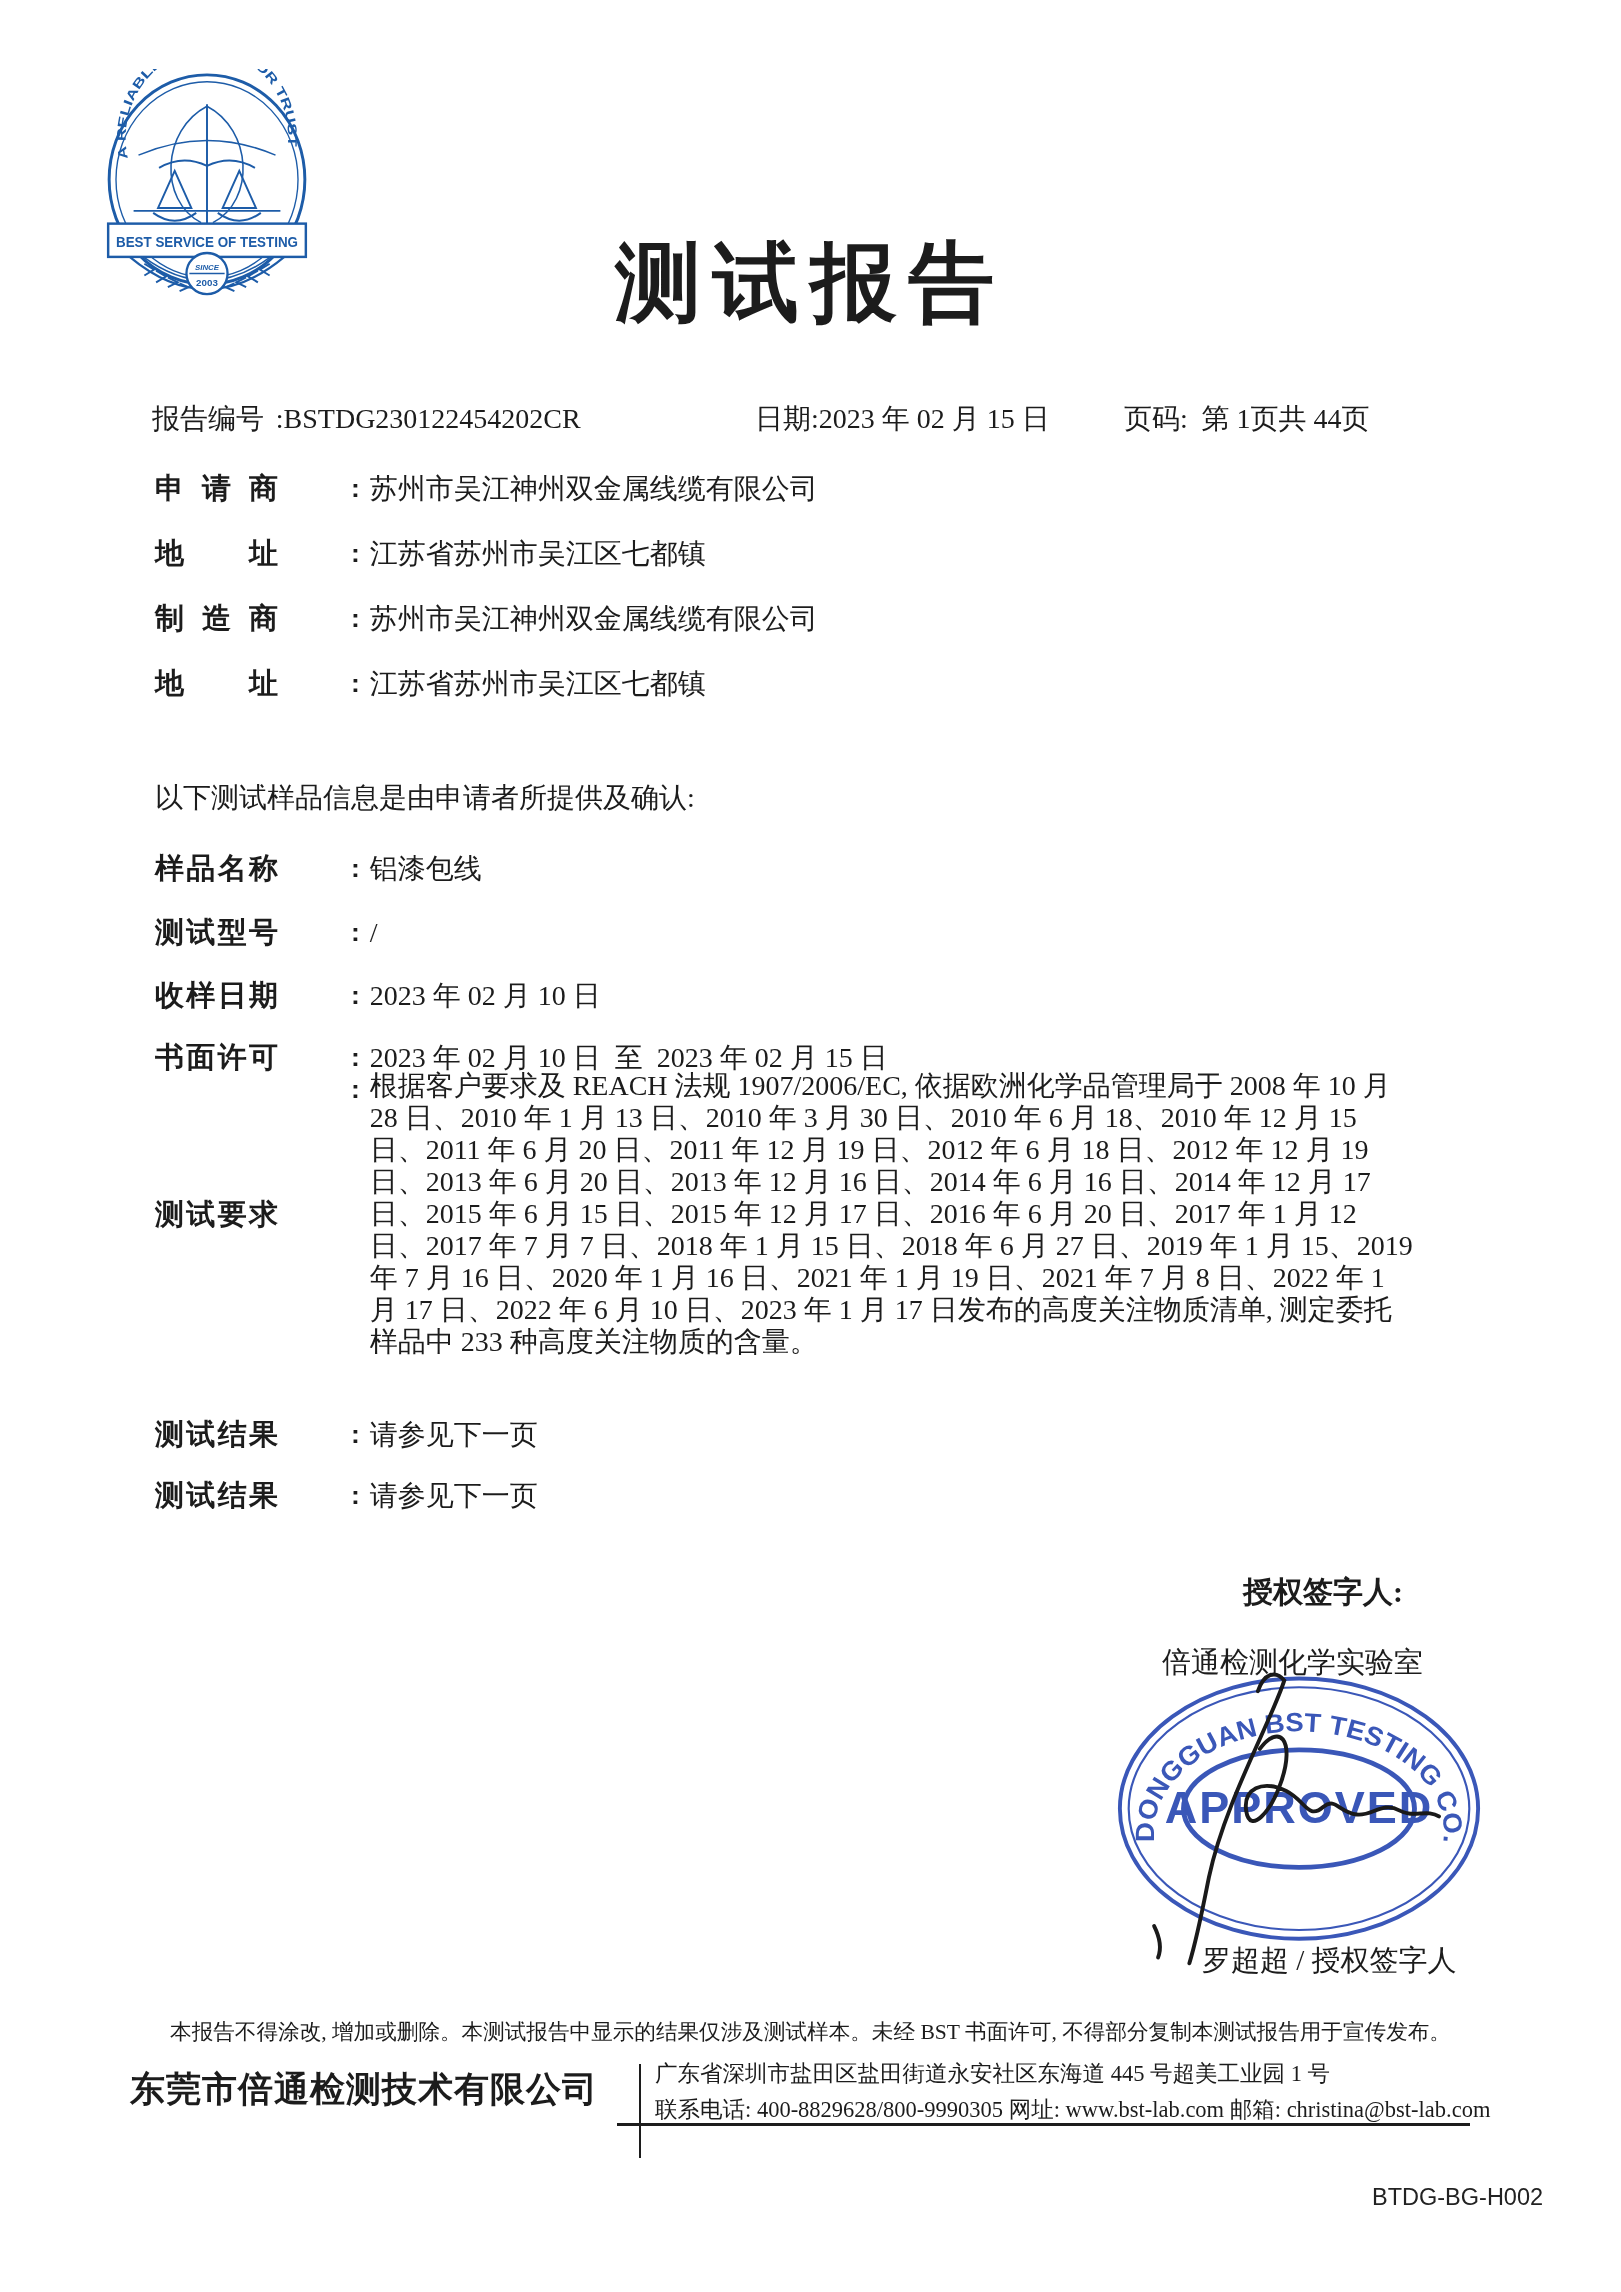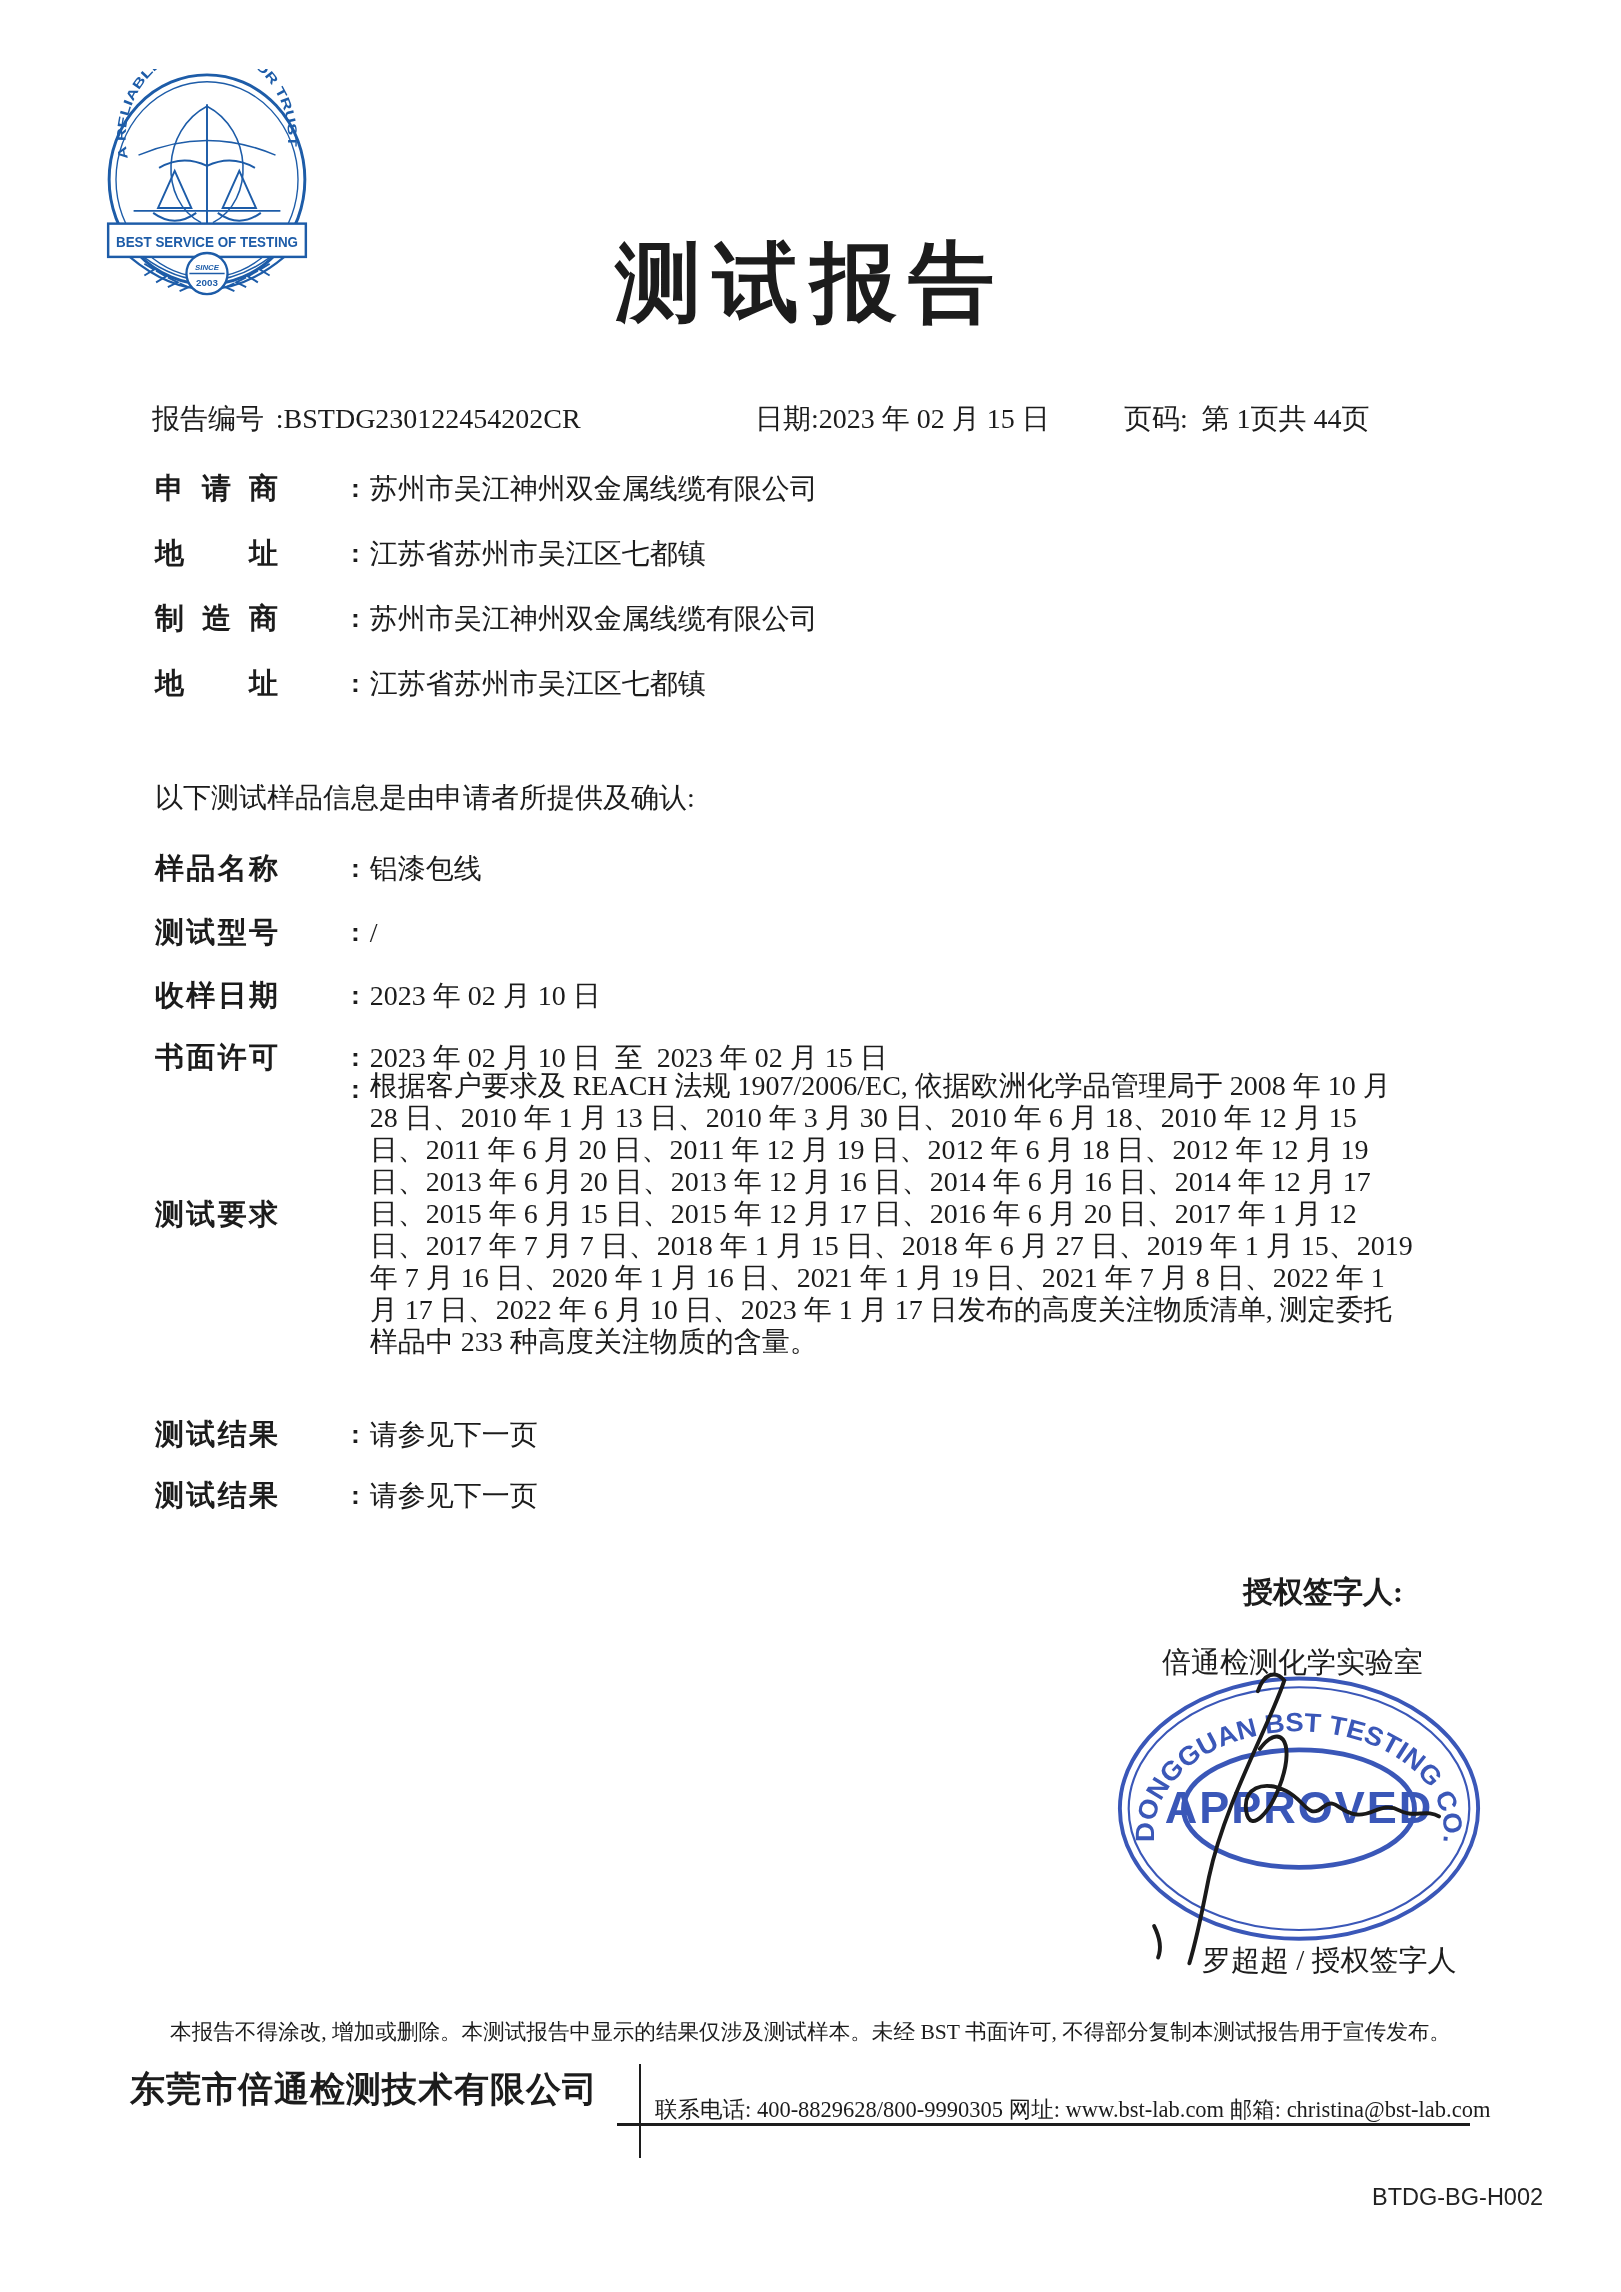--- a/index.html
+++ b/index.html
@@ -189,18 +189,19 @@
       <path d="M160 97 C180 70 196 88 182 130 C172 160 150 186 146 160 C143 138 162 128 187 140 C207 150 209 170 225 156 C237 146 241 162 259 164 C275 166 285 150 303 160 C317 168 331 158 343 166"></path>
       <path d="M52 278 C58 290 60 300 56 310"></path>
     </g>
   </svg>
 
   <div class="abs sig-name">罗超超 / 授权签字人</div>
 
   <div class="abs foot-company">东莞市倍通检测技术有限公司</div>
   <div class="abs disclaimer">本报告不得涂改, 增加或删除。本测试报告中显示的结果仅涉及测试样本。未经 BST 书面许可, 不得部分复制本测试报告用于宣传发布。</div>
   <div class="abs foot-vdiv"></div>
+  <div class="abs foot-line1">广东省深圳市盐田区盐田街道永安社区东海道 445 号超美工业园 1 号</div>
   <div class="abs foot-line2">联系电话: 400-8829628/800-9990305 网址: www.bst-lab.com 邮箱: christina@bst-lab.com</div>
   <div class="abs foot-hline"></div>
   <div class="abs form-code">BTDG-BG-H002</div>
 
 </div>
 
 
 </body></html>

